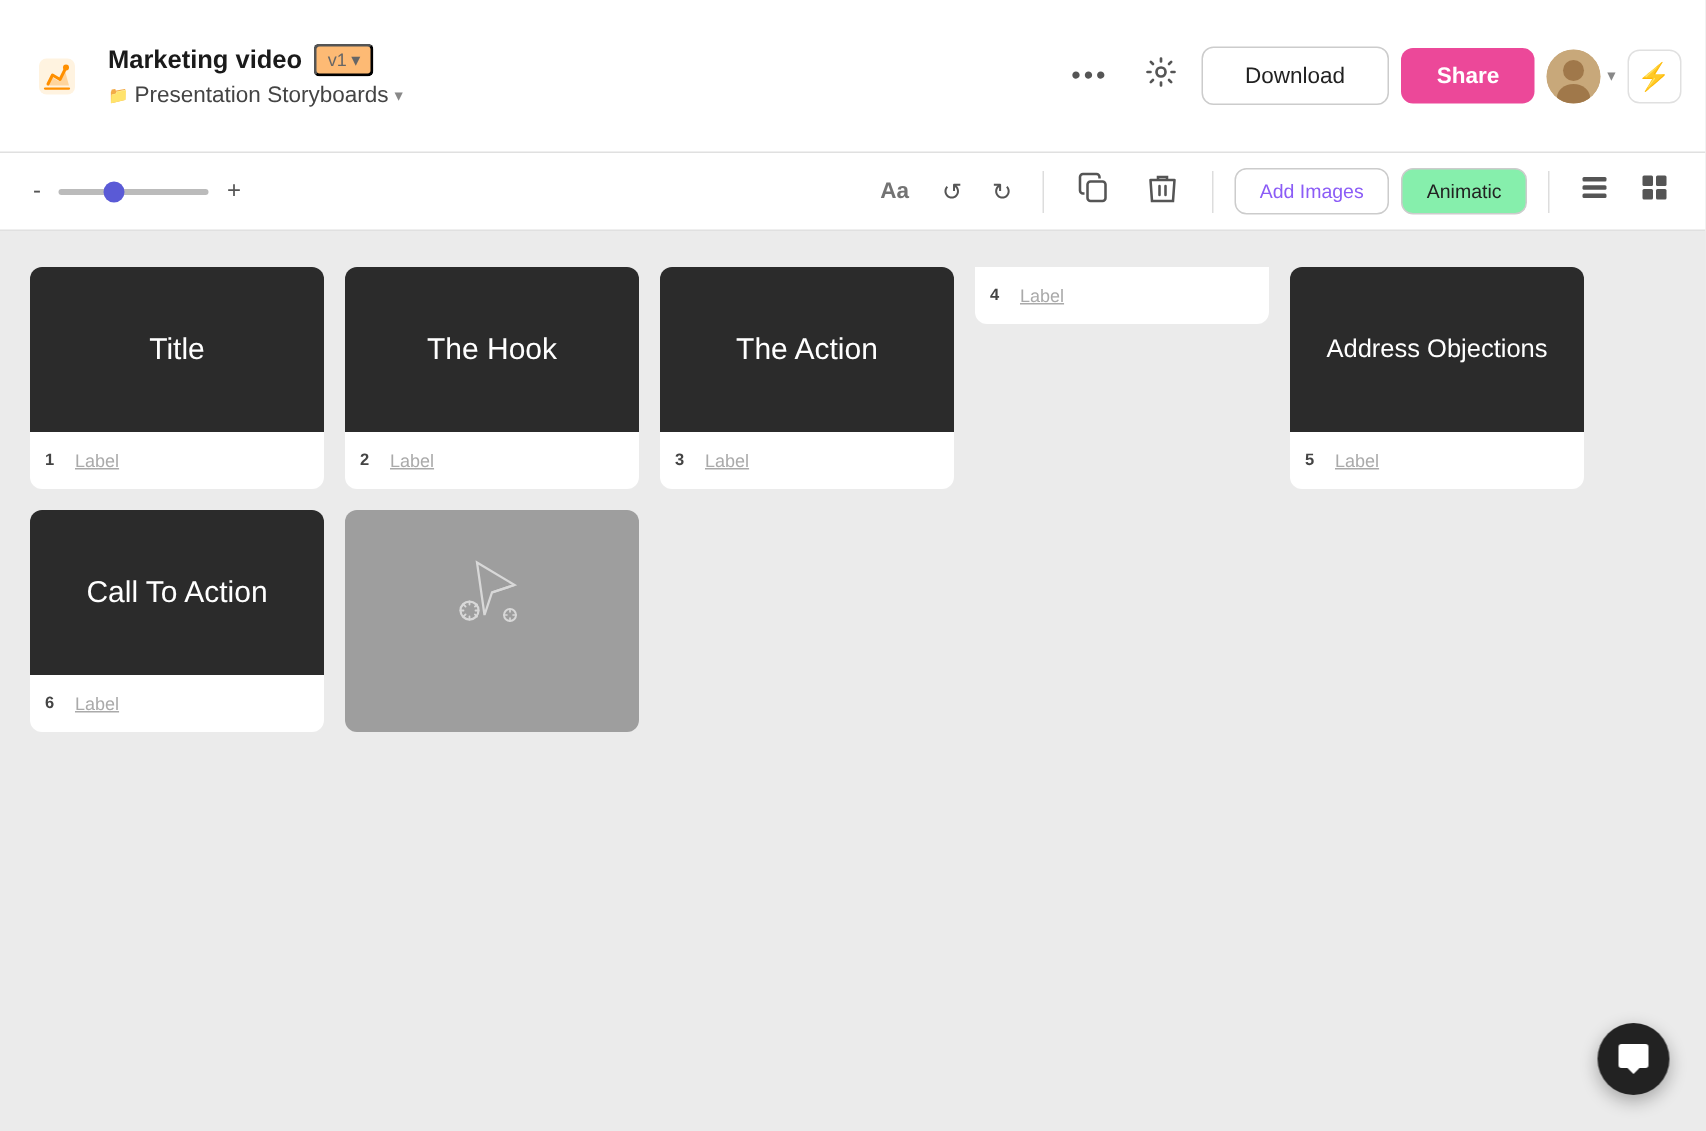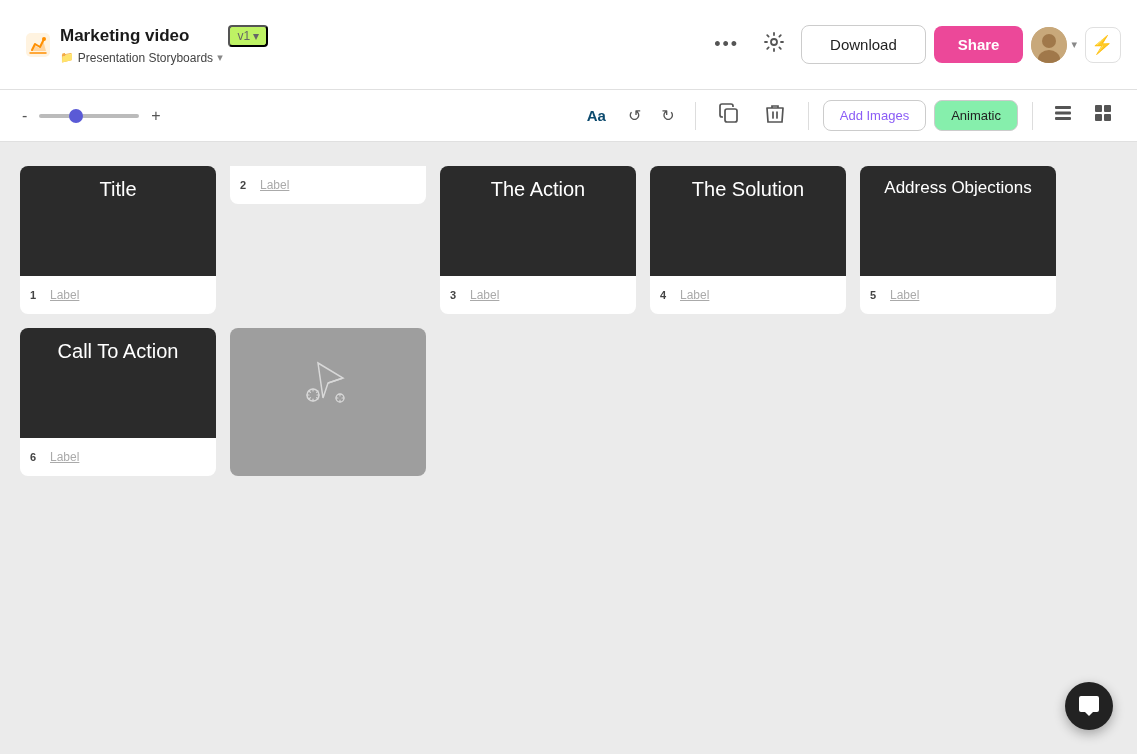--- a/index.html
+++ b/index.html
@@ -1,25 +1,26 @@
 <!DOCTYPE html>
 <html><head>
   <meta charset="utf-8">
   <style>
     * { box-sizing: border-box; margin: 0; padding: 0; }
     body { font-family: -apple-system, BlinkMacSystemFont, 'Segoe UI', sans-serif; background: #f0f0f0; width: 1137px; height: 754px; overflow: hidden; }
 
     
     .header {
       background: #fff;
-      height: 90px;
+      height: 102px;
       display: flex;
       align-items: center;
       padding: 0 16px;
       border-bottom: 1px solid #e0e0e0;
+      gap: 12px;
     }
     .logo-icon {
       width: 44px;
       height: 44px;
       background: #fff;
       border-radius: 8px;
       display: flex; align-items: center; justify-content: center;
       flex-shrink: 0;
     }
     .logo-icon svg { width: 28px; height: 28px; }
@@ -36,36 +37,35 @@
       gap: 8px;
     }
     .app-title {
       font-size: 17px;
       font-weight: 600;
       color: #1a1a1a;
     }
     .version-badge {
       font-size: 12px;
       color: #666;
-      background: #bef264;
+      background: #fdba74;
       padding: 2px 7px;
       border-radius: 4px;
       display: flex; align-items: center; gap: 3px;
       cursor: pointer;
-      margin-left: 31px;
     }
     .breadcrumb-row {
       display: flex;
       align-items: center;
       gap: 4px;
       font-size: 12px;
       color: #555;
     }
     .breadcrumb-icon { font-size: 11px; color: #888; }
-    .breadcrumb-text { color: #444; font-size: 12px; }
+    .breadcrumb-text { color: #444; font-size: 15px; }
     .breadcrumb-arrow { font-size: 11px; color: #888; }
 
     .header-spacer { flex: 1; }
 
     .header-actions {
       display: flex;
       align-items: center;
       gap: 8px;
     }
     .more-btn {
@@ -168,21 +168,21 @@
     .zoom-slider::-webkit-slider-thumb {
       -webkit-appearance: none;
       width: 14px;
       height: 14px;
       border-radius: 50%;
       background: #5a5ad6;
       cursor: pointer;
     }
     .zoom-plus { font-size: 16px; color: #555; cursor: pointer; padding: 4px; background: none; border: none; }
     .toolbar-spacer { flex: 1; }
-    .font-btn { background: none; border: none; cursor: pointer; font-size: 15px; font-weight: 600; color: #0c4a6e; padding: 4px 8px; border-radius: 4px; }
+    .font-btn { background: none; border: none; cursor: pointer; font-size: 15px; font-weight: 600; color: #737373; padding: 4px 8px; border-radius: 4px; }
     .undo-btn, .redo-btn { background: none; border: none; cursor: pointer; font-size: 16px; color: #555; padding: 4px 6px; }
     .toolbar-sep { width: 1px; height: 28px; background: #ddd; margin: 0 6px; }
     .copy-btn, .trash-btn { background: none; border: none; cursor: pointer; font-size: 20px; color: #555; padding: 4px 8px; }
     .add-images-btn {
       background: #fff;
       border: 1.5px solid #ccc;
       color: #8b5cf6;
       font-size: 13px;
       font-weight: 500;
       padding: 7px 16px;
@@ -216,21 +216,21 @@
     }
     .card-wrap {
       display: flex;
       flex-direction: column;
       gap: 0;
     }
     .card {
       background: #2b2b2b;
       border-radius: 8px 8px 0 0;
       display: flex;
-      align-items: flex-start;
+      align-items: center;
       justify-content: center;
       color: #fff;
       font-size: 20px;
       font-weight: 500;
       width: 196px;
       height: 110px;
       text-align: center;
       padding: 12px;
     }
     .card-label-row {
@@ -401,40 +401,40 @@
       <div class="card">
         <span>Title</span>
       </div>
       <div class="card-label-row">
         <span class="card-number">1</span>
         <span class="card-label-text">Label</span>
       </div>
     </div>
 
     <div class="card-wrap">
+      <div class="card">
+        <span>The Hook</span>
+      </div>
       <div class="card-label-row">
         <span class="card-number">2</span>
         <span class="card-label-text">Label</span>
       </div>
     </div>
 
     <div class="card-wrap">
       <div class="card">
         <span>The Action</span>
       </div>
       <div class="card-label-row">
         <span class="card-number">3</span>
         <span class="card-label-text">Label</span>
       </div>
     </div>
 
     <div class="card-wrap">
-      <div class="card">
-        <span>The Solution</span>
-      </div>
       <div class="card-label-row">
         <span class="card-number">4</span>
         <span class="card-label-text">Label</span>
       </div>
     </div>
 
     <div class="card-wrap">
       <div class="card" style="font-size:17px;">
         <span>Address Objections</span>
       </div>

